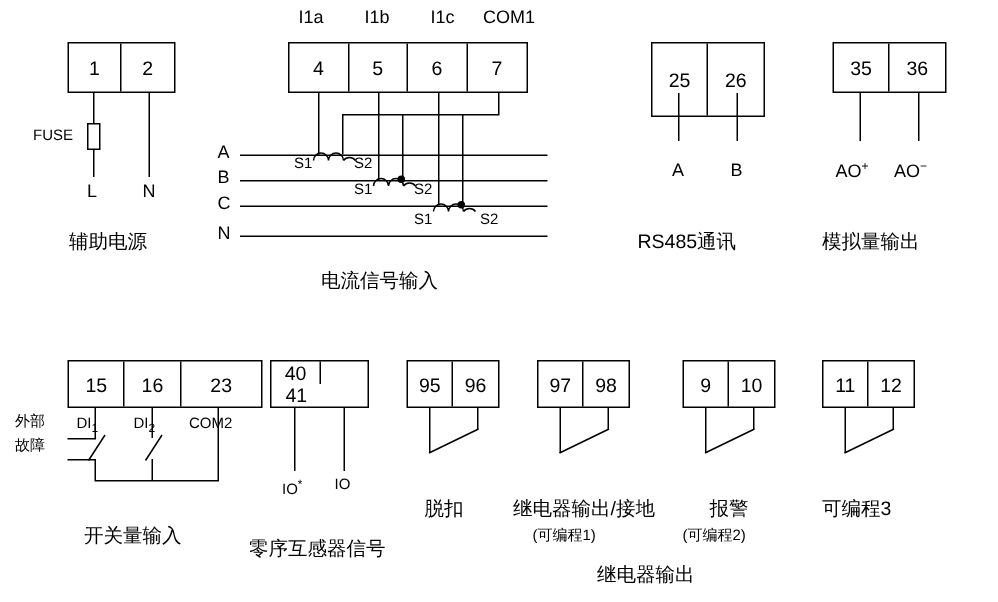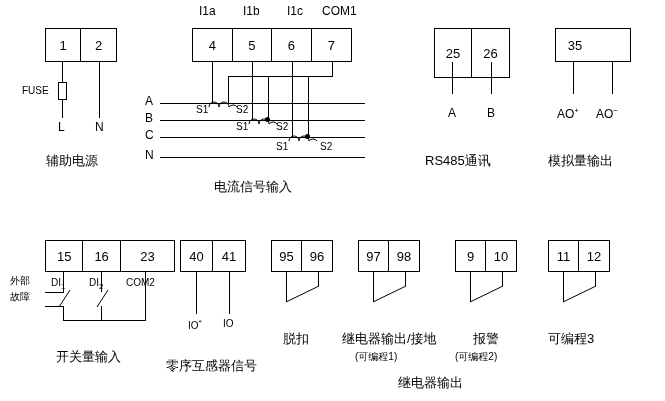--- a/index.html
+++ b/index.html
@@ -93,20 +93,21 @@
   <div class="cell" style="width:38px;">26</div>
 </div>
 <div class="wire" style="left:452px;top:62px;width:1px;height:32px;"></div>
 <div class="wire" style="left:491px;top:62px;width:1px;height:32px;"></div>
 <div class="lbl" style="left:448px;top:106px;">A</div>
 <div class="lbl" style="left:487px;top:106px;">B</div>
 <div class="lbl cn" style="left:425px;top:152px;">RS485通讯</div>
 
 <div class="tblock" style="left:555px;top:28px;width:76px;height:34px;">
   <div class="cell" style="width:38px;">35</div>
+  <div class="cell" style="width:38px;">36</div>
 </div>
 <div class="wire" style="left:573px;top:62px;width:1px;height:32px;"></div>
 <div class="wire" style="left:612px;top:62px;width:1px;height:32px;"></div>
 <div class="lbl" style="left:557px;top:106px;"><span>AO</span><span class="sup">+</span></div>
 <div class="lbl" style="left:596px;top:106px;"><span>AO</span><span class="sup">−</span></div>
 <div class="lbl cn" style="left:548px;top:152px;">模拟量输出</div>
 
 <div class="tblock" style="left:45px;top:240px;width:130px;height:32px;text-align:center;">
   <div class="cell" style="width:38px;">15</div>
   <div class="cell" style="width:38px;">16</div>
@@ -129,21 +130,21 @@
 <div class="wire" style="left:45px;top:306px;width:19px;height:1px;"></div>
 
 <svg style="left:58px;top:288px;" width="14" height="22" viewBox="0 0 14 22">
   <line x1="1" y1="19" x2="12" y2="2" stroke="#000" stroke-width="1"></line>
 </svg>
 <svg style="left:96px;top:288px;" width="14" height="22" viewBox="0 0 14 22">
   <line x1="1" y1="19" x2="12" y2="2" stroke="#000" stroke-width="1"></line>
 </svg>
 <div class="lbl cn" style="left:56px;top:348px;">开关量输入</div>
 
-<div class="tblock" style="left:180px;top:240px;width:66px;height:32px;">
+<div class="tblock" style="left:180px;top:240px;width:66px;height:32px;flex-direction:column;">
   <div class="cell" style="width:33px;">40</div>
   <div class="cell" style="width:33px;">41</div>
 </div>
 <div class="wire" style="left:196px;top:272px;width:1px;height:42px;"></div>
 <div class="wire" style="left:229px;top:272px;width:1px;height:42px;"></div>
 <div class="lbl sm" style="left:188px;top:318px;"><span>IO</span><span class="sup">*</span></div>
 <div class="lbl sm" style="left:223px;top:318px;">IO</div>
 <div class="lbl cn" style="left:166px;top:357px;">零序互感器信号</div>
 
 <div class="tblock" style="left:271px;top:240px;width:62px;height:32px;">

